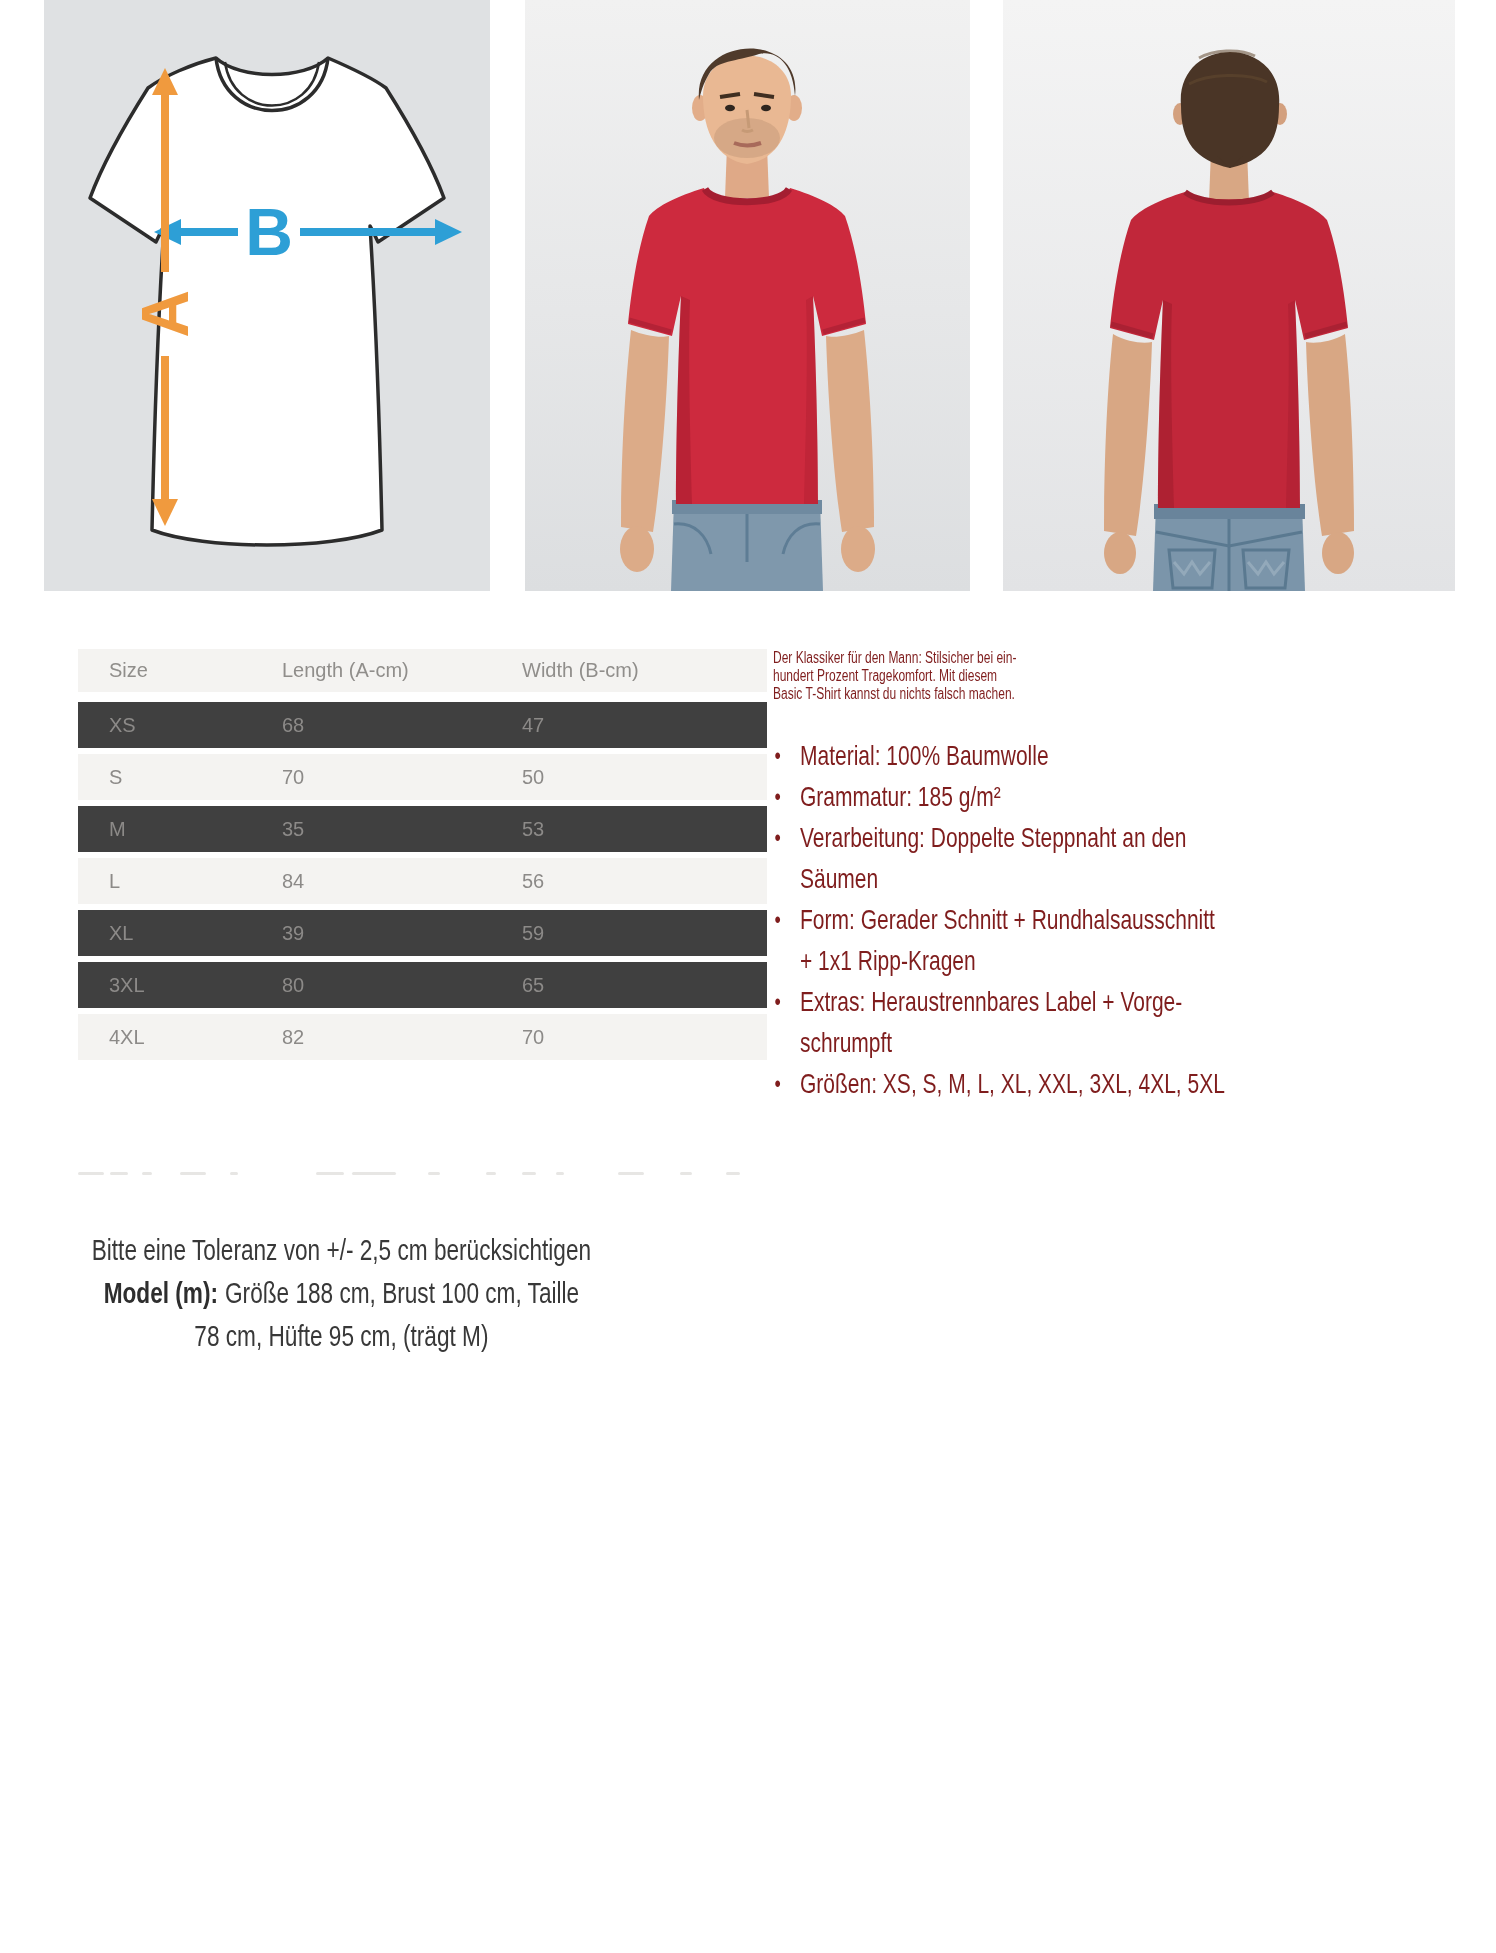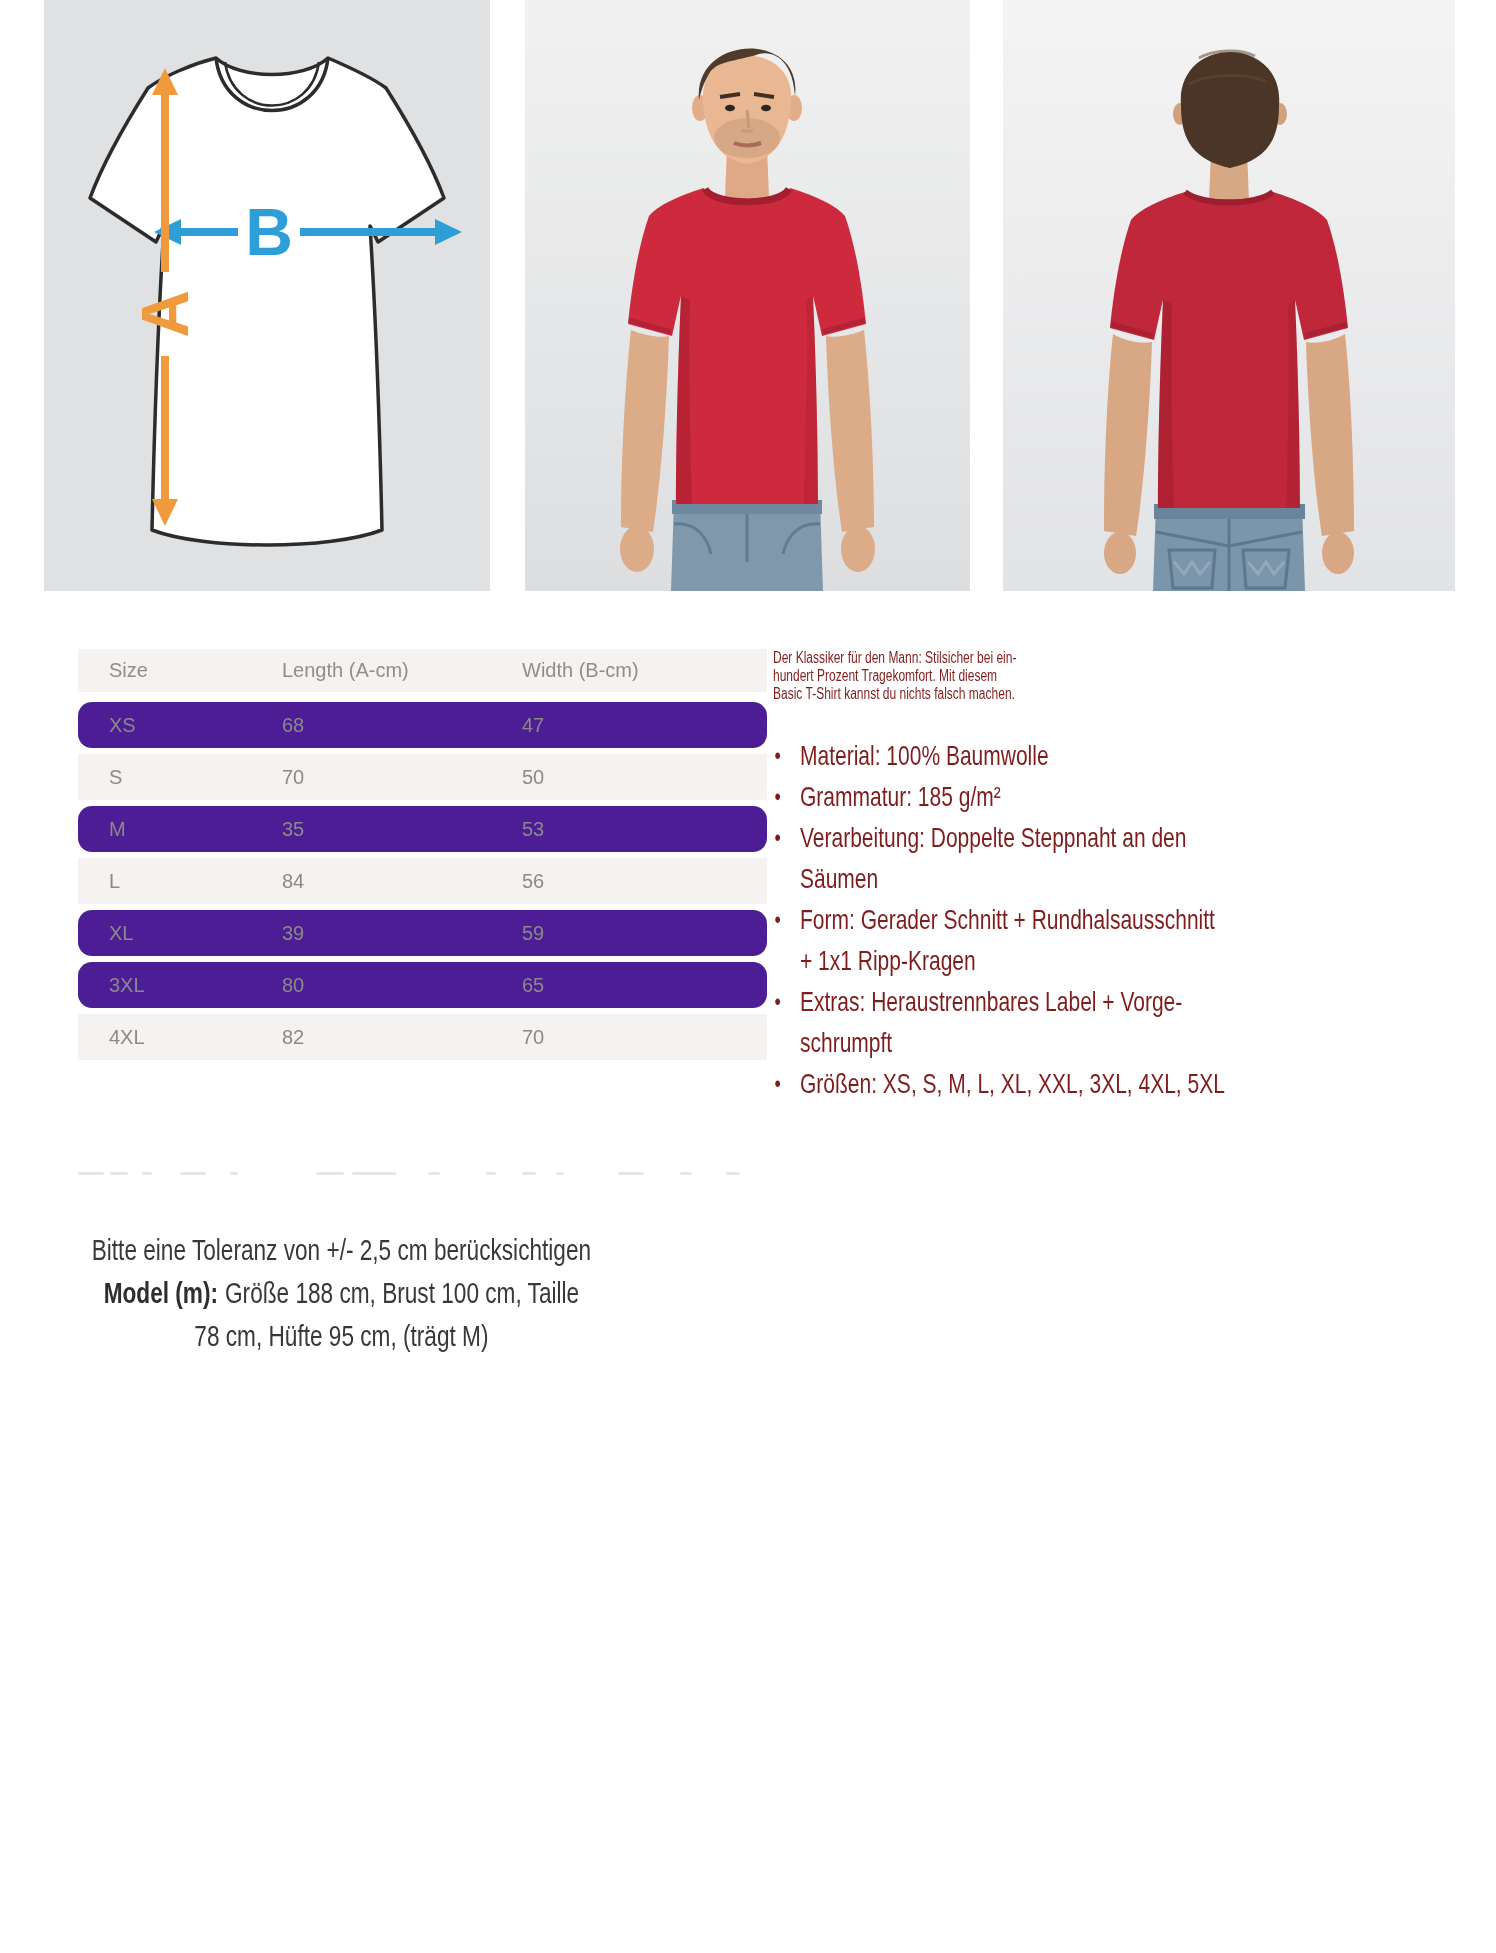--- a/index.html
+++ b/index.html
@@ -11,21 +11,21 @@
   .tile svg{display:block;width:100%;height:100%;}
   .tile-diagram{left:44px;width:446px;}
   .tile-front{left:525px;width:445px;}
   .tile-back{left:1003px;width:452px;}
 
   
   .size-table{position:absolute;left:46px;top:649px;width:689px;font-size:20px;color:#8c8a88;margin-left:32px;}
   .t-head,.t-row{display:grid;grid-template-columns:204px 240px auto;align-items:center;}
   .t-head{height:43px;background:#f4f3f1;color:#908e8b;margin-bottom:10px;}
   .t-row{height:46px;margin-bottom:6px;}
-  .t-row.dark{background:#4c1d95;border-radius:14px;}
+  .t-row.dark{background:#404040;}
   .t-row.light{background:#f4f3f1;}
   .t-row:last-of-type{margin-bottom:0;}
   .c1{padding-left:31px;}
   .frag-strip{position:absolute;left:0;top:522px;width:684px;height:6px;}
   .frag{position:absolute;top:1px;height:3px;background:#e7e6e4;border-radius:2px;}
 
   
   .desc{position:absolute;left:773px;top:649px;width:700px;color:#7f1d1d;}
   .squeeze{display:block;transform:scaleX(0.75);transform-origin:0 0;width:680px;}
   .intro{margin:0;font-size:28px;}

